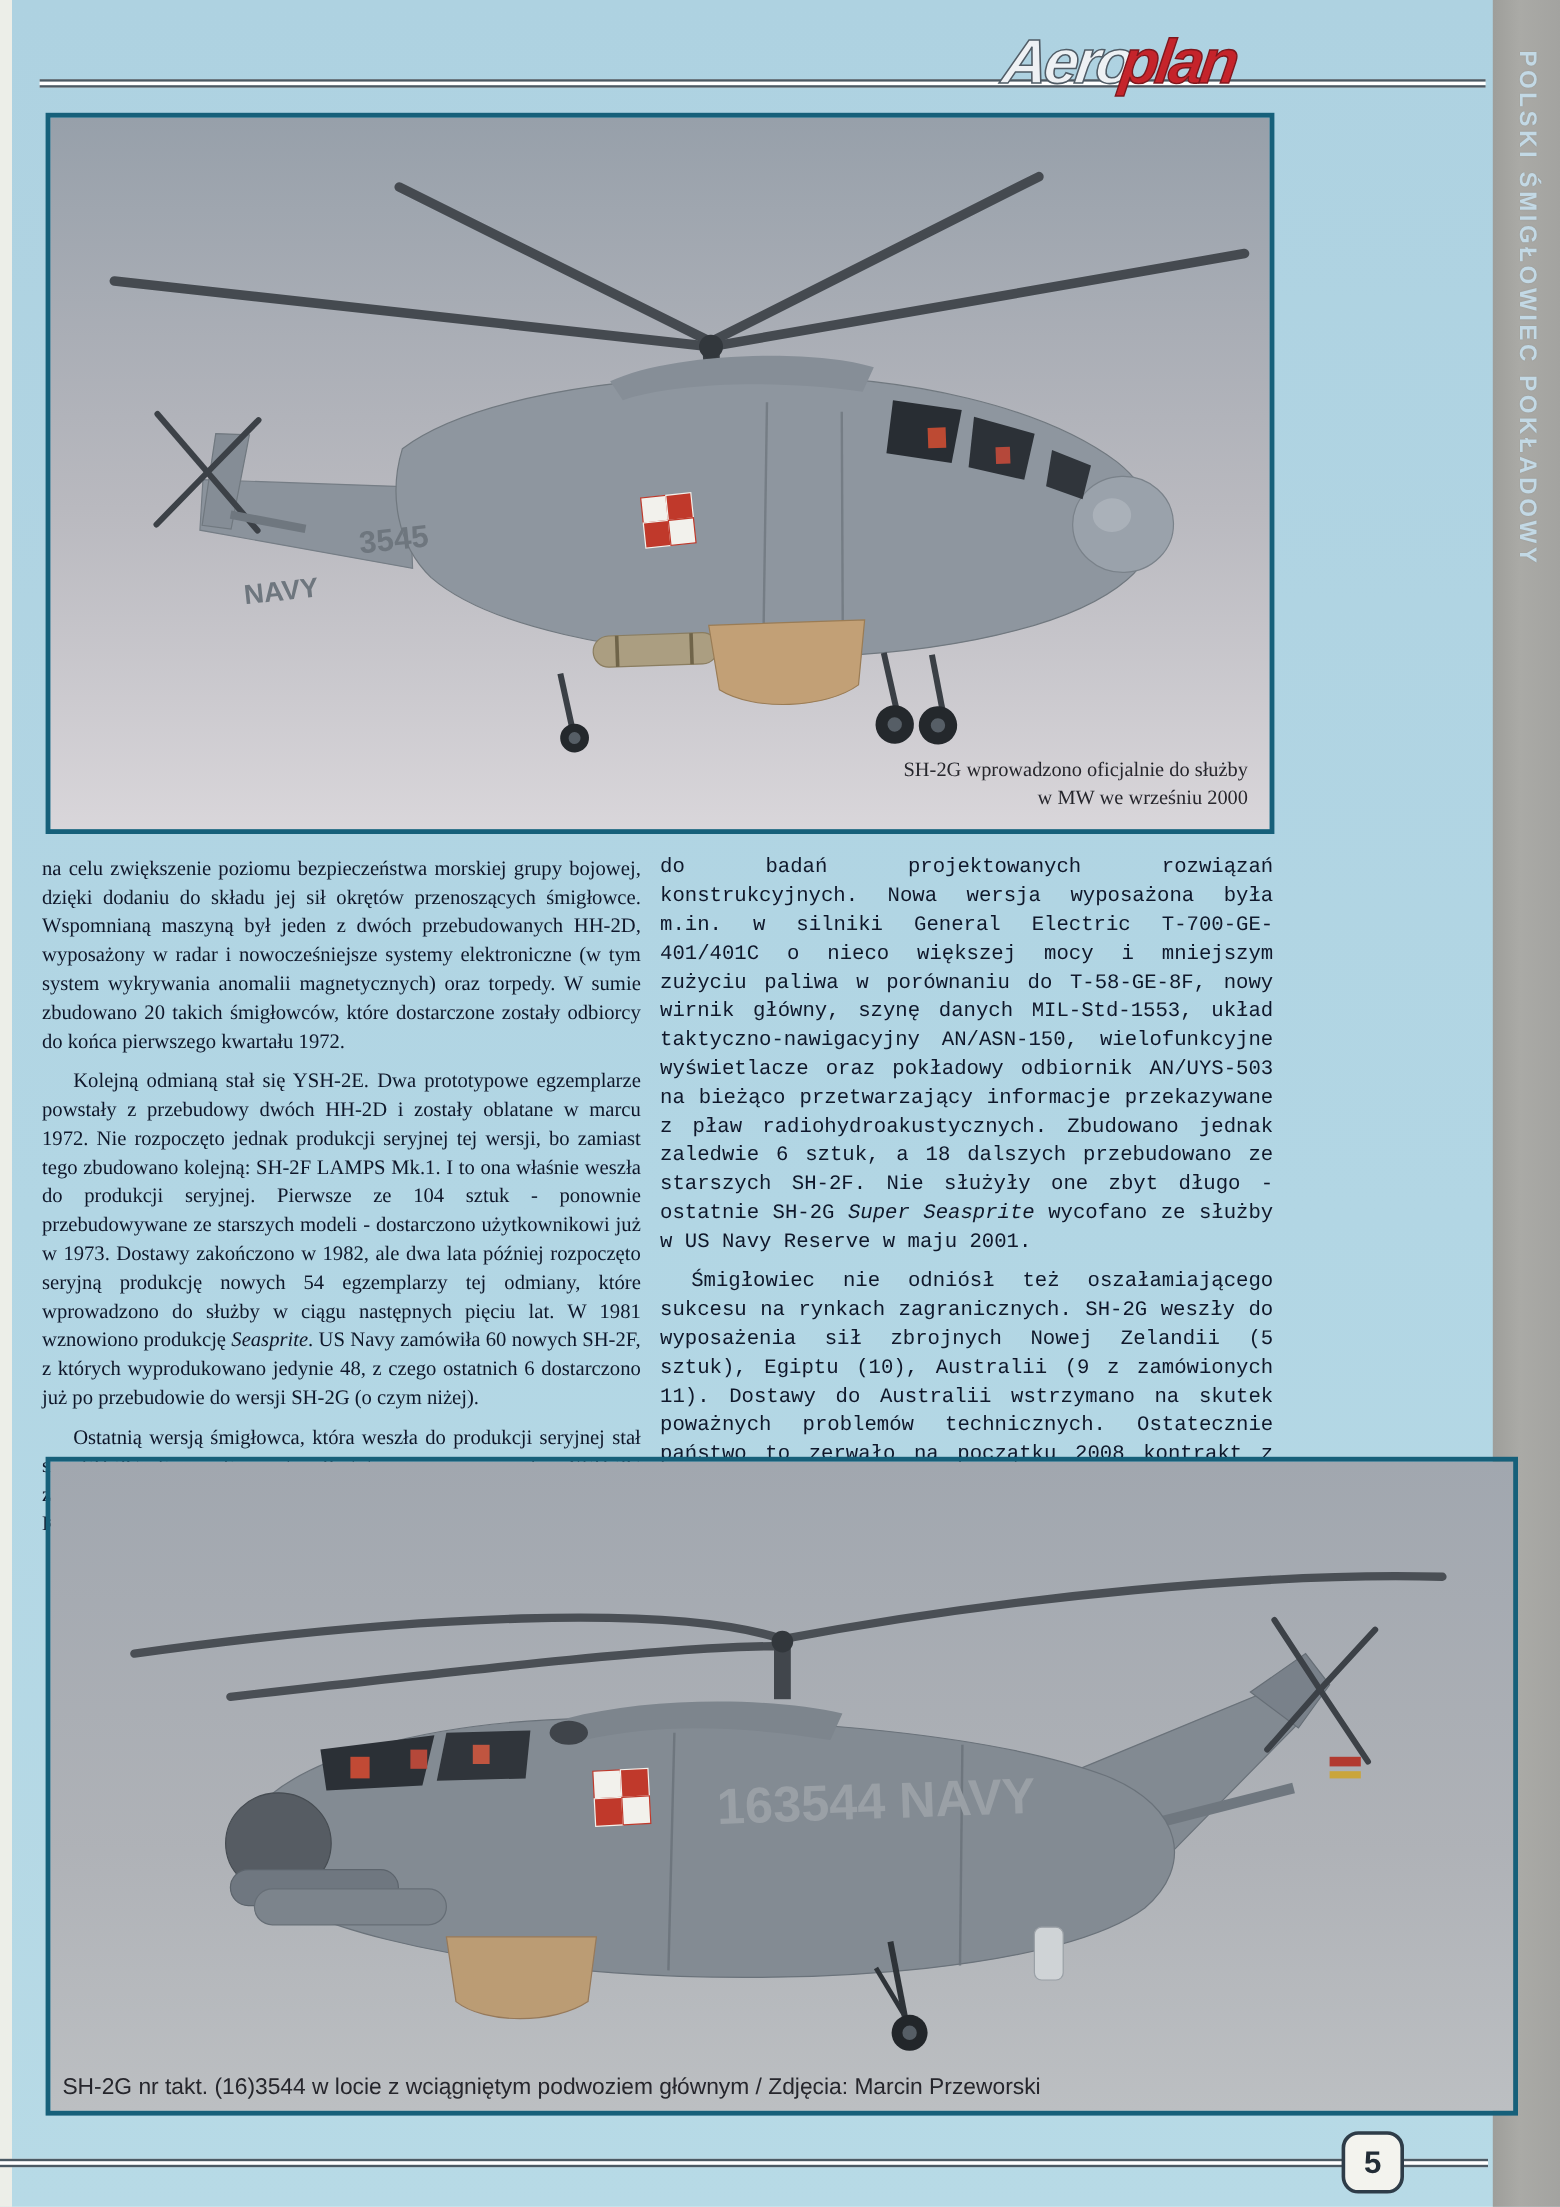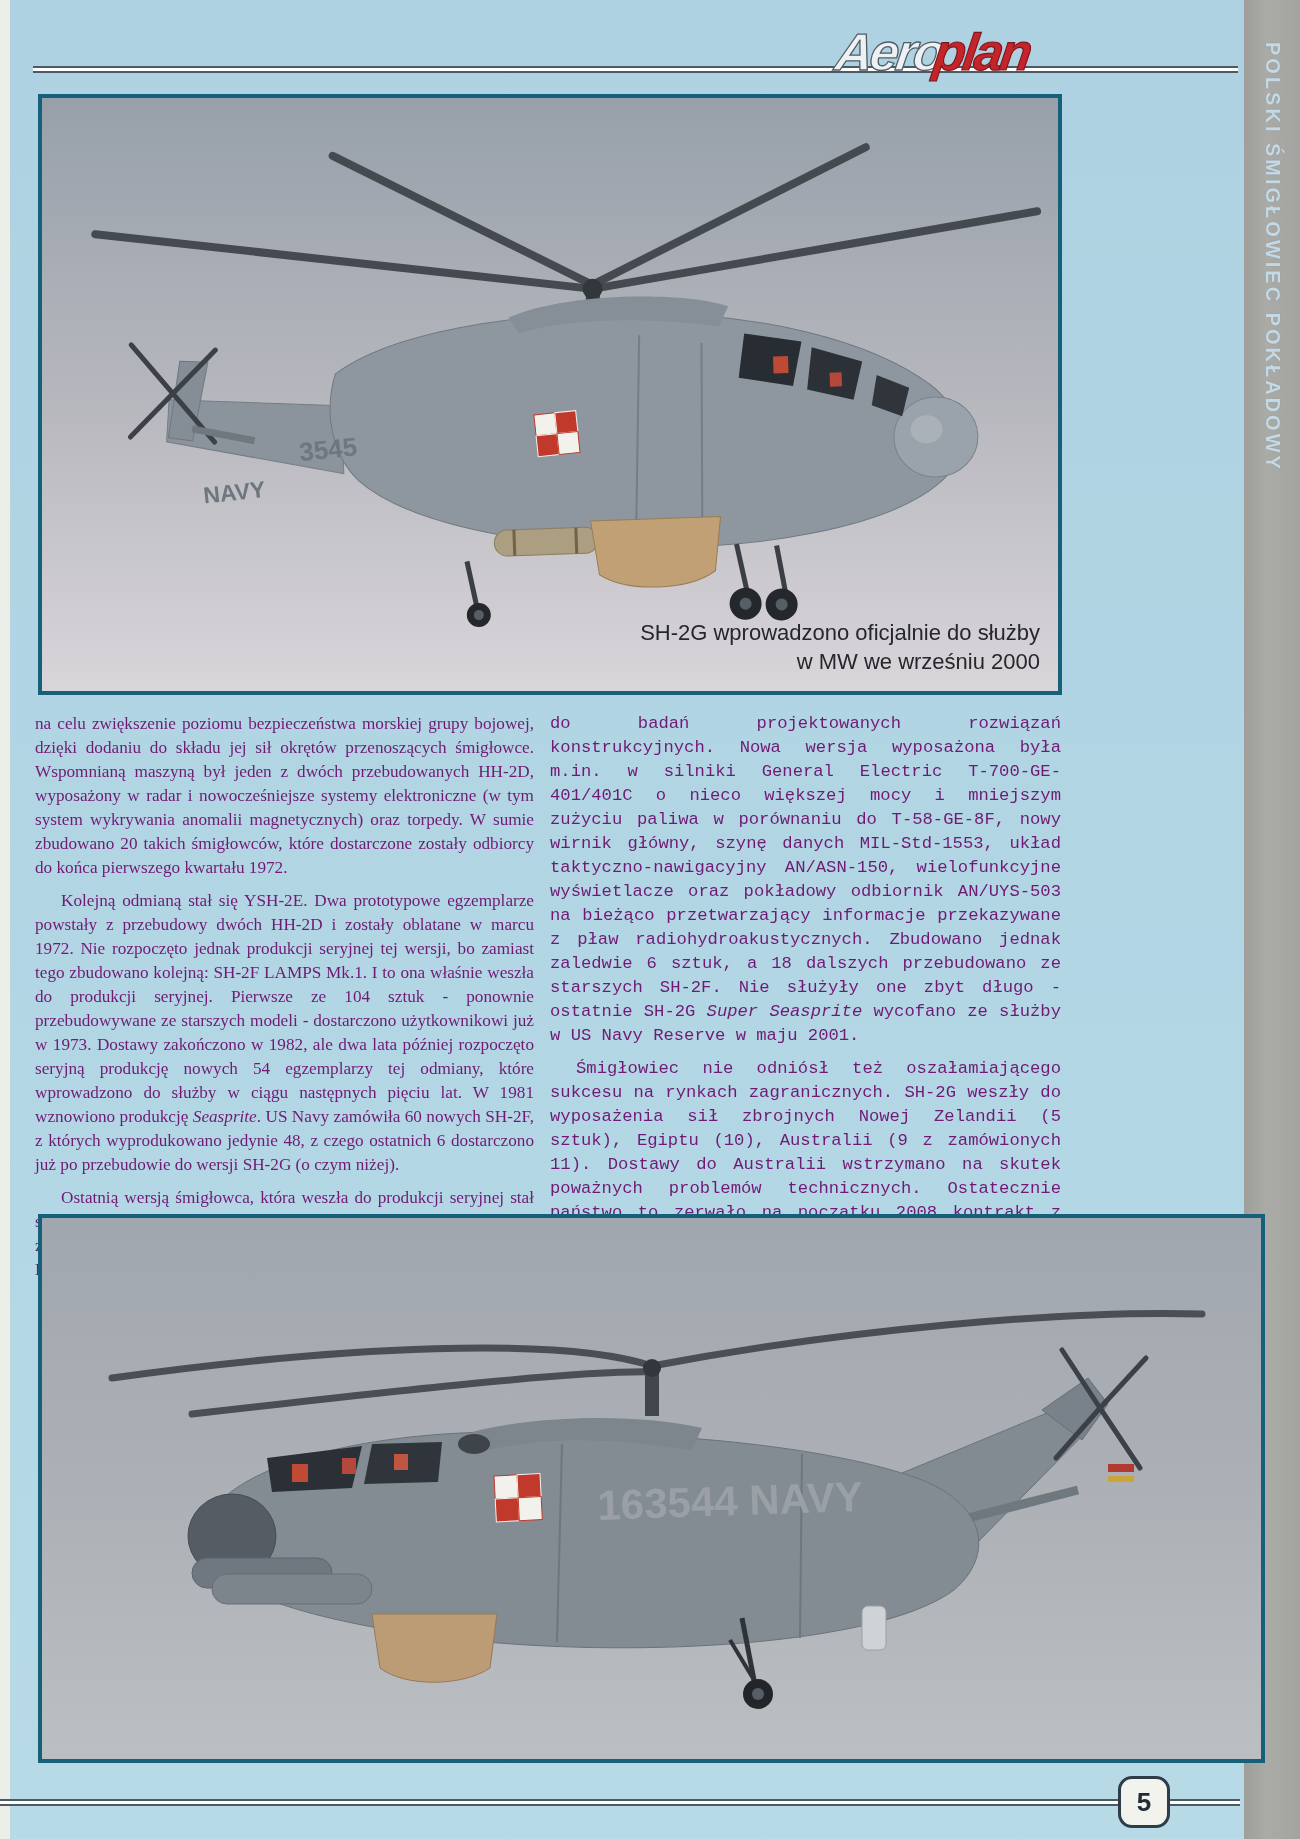--- a/index.html
+++ b/index.html
@@ -36,30 +36,30 @@
   .photo{
     position:absolute;border:4px solid #16607a;box-sizing:border-box;overflow:hidden;
   }
   .photo-top{left:38px;top:94px;width:1024px;height:601px;
     background:linear-gradient(180deg,#97a0aa 0%,#b9b9bf 55%,#d9d6da 100%);}
   .photo-bottom{left:38px;top:1214px;width:1227px;height:549px;
     background:linear-gradient(180deg,#a1a7af 0%,#afb2b7 60%,#bcbfc2 100%);}
   .photo svg{position:absolute;left:0;top:0;}
   .caption1{
     position:absolute;right:18px;bottom:14px;text-align:right;
-    font-family:Liberation Sans, sans-serif;font-size:22px;line-height:1.35;
+    font-family:Liberation Serif, serif;font-size:17px;line-height:1.35;
     color:#26262c;
   }
   .caption2{
     position:absolute;left:10px;bottom:8px;
     font-family:"Liberation Sans", sans-serif;font-size:19px;color:#26262c;
   }
   .col{
     position:absolute;top:712px;
-    font-size:17.2px;line-height:24px;color:#701a75;text-align:justify;
+    font-size:17.2px;line-height:24px;color:#0f172a;text-align:justify;
   }
   .col-left{left:35px;width:499px;}
   .col-right{left:550px;width:511px;font-family:Liberation Mono, monospace;}
   .col p{margin:0 0 9px 0;}
   .col p.indent{text-indent:26px;}
   .col .ital{font-style:italic;}
   .page-badge{
     position:absolute;left:1118px;top:1776px;width:52px;height:52px;z-index:2;
     background:#f3f3ee;border:3px solid #2e3c48;border-radius:14px;
     box-sizing:border-box;display:flex;align-items:center;justify-content:center;
@@ -218,19 +218,20 @@
       <g>
         <line x1="700" y1="400" x2="712" y2="462" stroke="#2e3338" stroke-width="5"></line>
         <line x1="688" y1="422" x2="712" y2="462" stroke="#2e3338" stroke-width="4"></line>
         <circle cx="716" cy="476" r="15" fill="#22262a"></circle>
           <circle cx="716" cy="476" r="6" fill="#565e66"></circle>
       </g>
 
       <text x="556" y="302" font-size="42" font-weight="bold" fill="#9aa0a6" transform="rotate(-2 556 302)">163544  NAVY</text>
     </g>
   </svg>
+  <div class="caption2">SH-2G nr takt. (16)3544 w locie z wciągniętym podwoziem głównym / Zdjęcia: Marcin Przeworski</div>
 </div>
 
 <div class="rule rule-bottom"></div>
 
 <div class="page-badge">
   <span>5</span>
 </div>
 
 </body></html>

